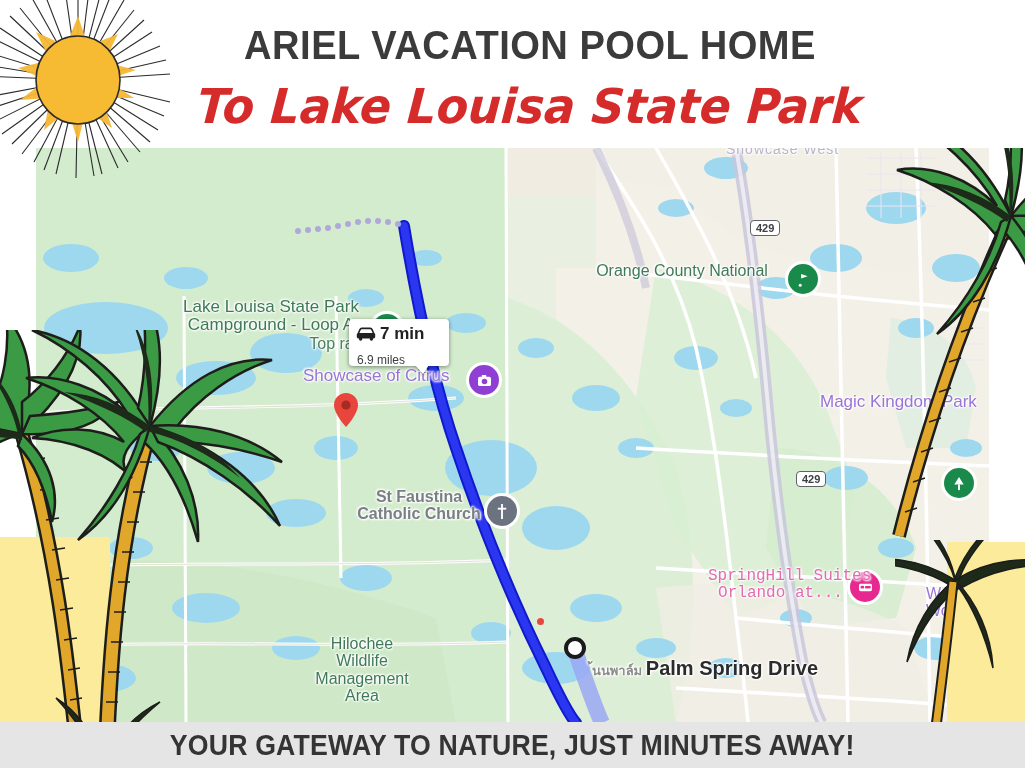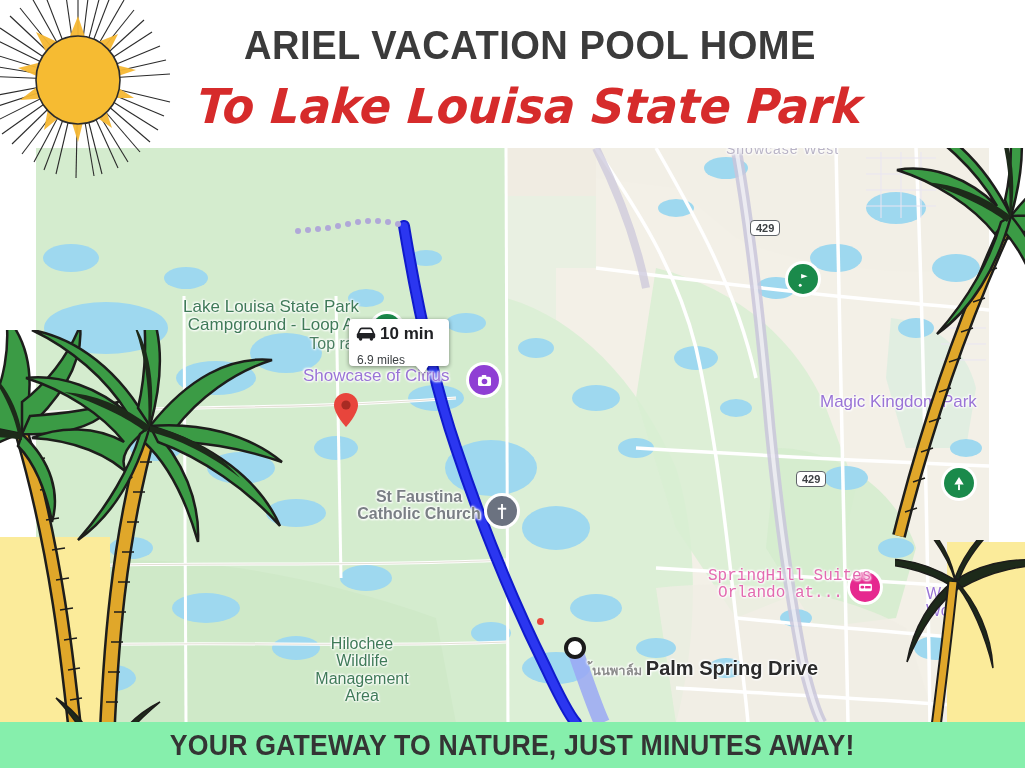--- a/index.html
+++ b/index.html
@@ -131,21 +131,21 @@
   
   .palm-left  { position: absolute; left: -40px; top: 330px; width: 330px; height: 438px; z-index: 28; pointer-events: none; }
   .palm-right { position: absolute; right: -28px; top: 120px; width: 180px; height: 420px; z-index: 28; pointer-events: none; }
   .palm-right2{ position: absolute; right: -20px; top: 540px; width: 150px; height: 230px; z-index: 28; pointer-events: none; }
 
   .white-right { position: absolute; right: 0; top: 148px; width: 36px; height: 575px; background:#fff; z-index: 26; }
 
   
   .footer {
     position: absolute; left: 0; bottom: 0; width: 1025px; height: 46px;
-    background: #86efac; z-index: 31;
+    background: #e5e5e5; z-index: 31;
     display: flex; align-items: center; justify-content: center;
   }
   .footer-text {
     font-family: "Liberation Sans", sans-serif;
     font-weight: bold;
     font-size: 29px;
     color: #343434;
     letter-spacing: 0.2px;
     transform: scaleX(0.92);
     white-space: nowrap;
@@ -300,21 +300,21 @@
     </div>
 
     <div class="route-card">
       <div class="top">
         <svg width="20" height="14" viewBox="0 0 20 14">
           <path d="M2.4 6.2l1.6-3.6A2 2 0 0 1 5.8 1.4h8.4a2 2 0 0 1 1.8 1.2l1.6 3.6" fill="none" stroke="#202124" stroke-width="1.6" stroke-linecap="round"></path>
           <rect x="0.8" y="6" width="18.4" height="5.4" rx="1.6" fill="#202124"></rect>
           <circle cx="4.6" cy="12" r="1.7" fill="#202124"></circle>
           <circle cx="15.4" cy="12" r="1.7" fill="#202124"></circle>
         </svg>
-        <span class="time">10 min</span>
+        <span class="time">7 min</span>
       </div>
       <div class="dist">6.9 miles</div>
     </div>
 
     <div style="position:absolute;left:528px;top:489px;width:22px;height:22px;border-radius:50%;border:4px solid #1a1a1a;background:#fff;z-index:23;"></div>
 
     <div style="position:absolute;left:501px;top:470px;width:7px;height:7px;border-radius:50%;background:#e8453c;z-index:22;"></div>
 
     <div class="pin green" style="left:336px;top:166px;">
       <svg width="15" height="15" viewBox="0 0 16 16">
@@ -369,20 +369,21 @@
       <div>Lake Louisa State Park</div>
       <div>Campground - Loop A</div>
       <div class="sub">Top rated</div>
     </div>
 
     <div class="map-label lbl-poi-purple" style="left:267px;top:219px;">
       <span>Showcase of Citrus</span>
     </div>
 
     <div class="map-label lbl-green" style="left:546px;top:114px;width:200px;">
+      <div>Orange County National</div>
     </div>
 
     <div class="map-label lbl-grey" style="left:318px;top:340px;width:130px;">
       <div>St Faustina</div>
       <div>Catholic Church</div>
     </div>
 
     <div class="map-label lbl-poi-purple" style="left:784px;top:245px;">
       <span>Magic Kingdom Park</span>
     </div>

